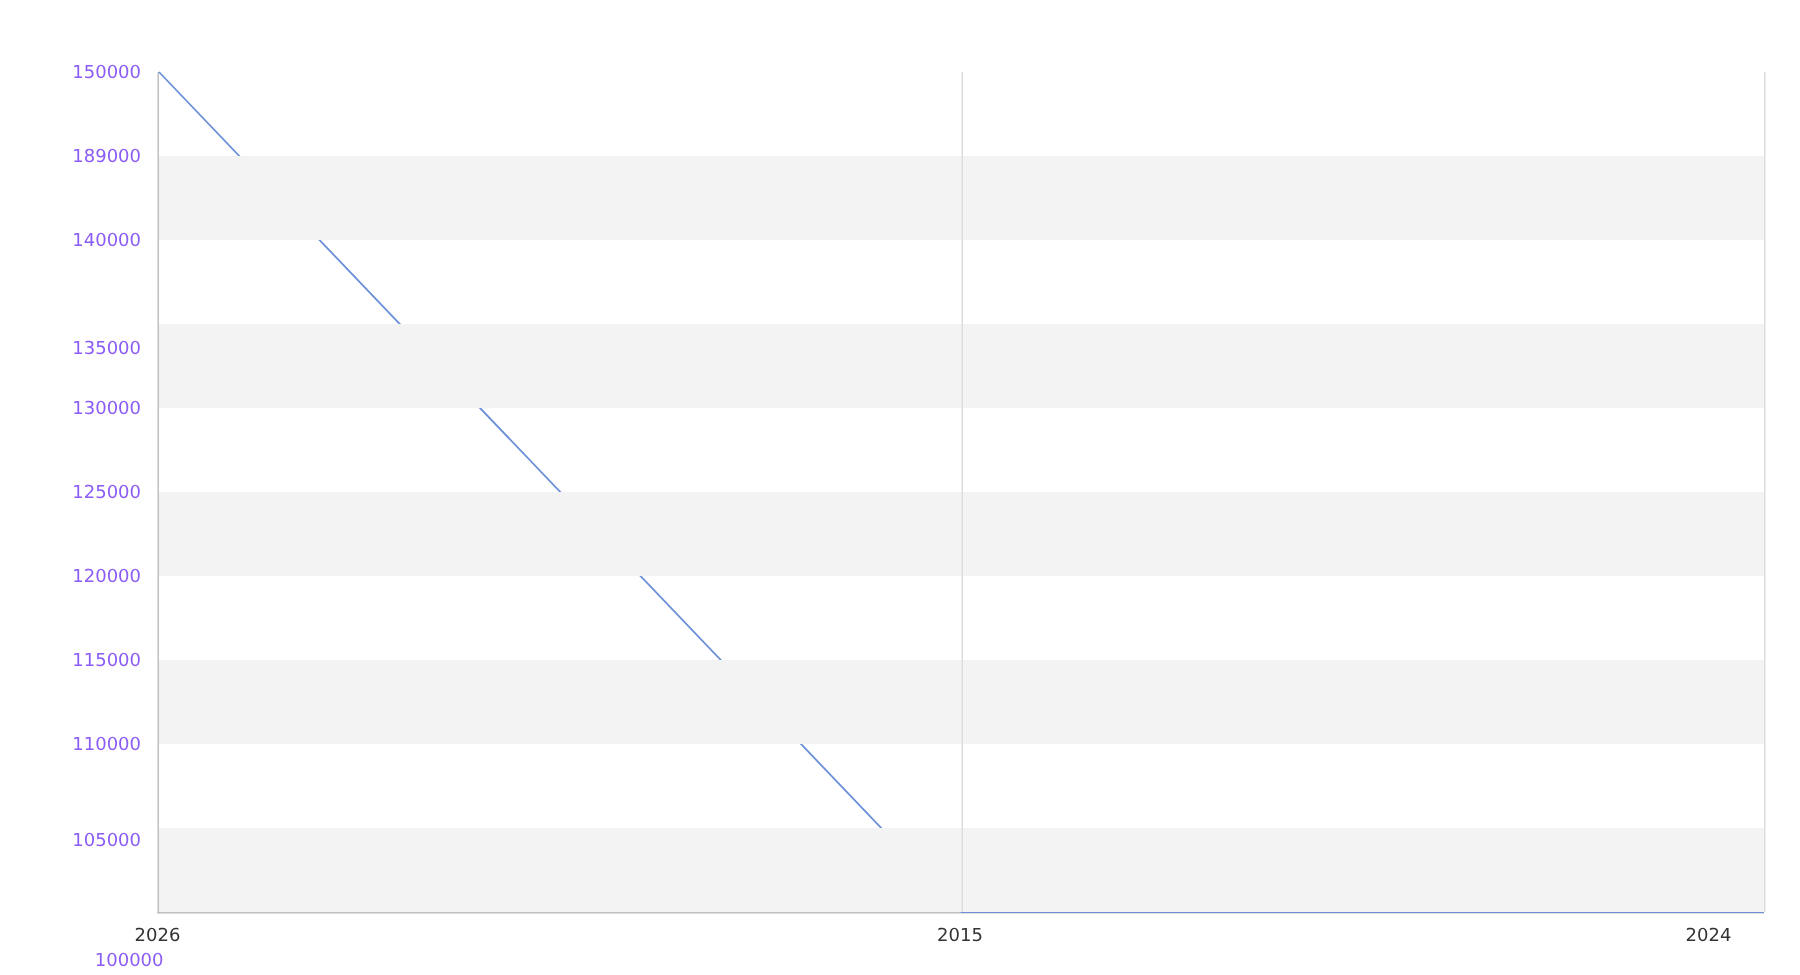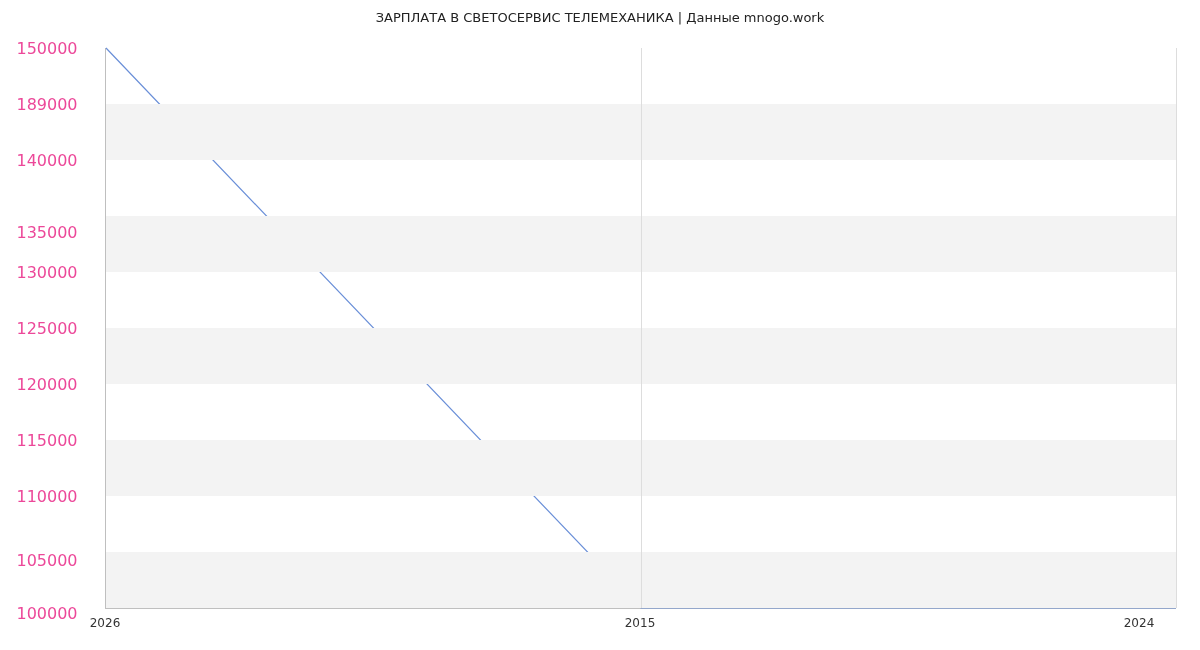--- a/index.html
+++ b/index.html
@@ -47,23 +47,23 @@
     position: absolute;
     top: 0;
     bottom: 0;
     width: 0;
     border-left: 1px solid #dddddd;
   }
   .ytick {
     position: absolute;
     left: 0;
     width: 100px;
-    text-align: center;
-    font-size: 16px;
-    color: #ec4899;
+    text-align: right;
+    font-size: 12px;
+    color: #8b5cf6;
     padding-right: 6px;
     box-sizing: border-box;
     transform: translateY(-50%);
   }
   .xtick {
     position: absolute;
     bottom: 20px;
     font-size: 12px;
     color: #333;
     transform: translateX(-50%);
@@ -74,35 +74,34 @@
     top: 0;
     width: 100%;
     height: 100%;
     overflow: visible;
   }
 </style>
 </head>
 <body>
 
 <div class="chart-wrap">
-  <div class="title">ЗАРПЛАТА В  СВЕТОСЕРВИС ТЕЛЕМЕХАНИКА | Данные mnogo.work</div>
 
   <div class="plot-area">
     <svg class="line-svg" preserveAspectRatio="none" viewBox="0 0 1070 560">
         <polyline points="0,0 535,560 1070,560" fill="none" stroke="#6a8fd8" stroke-width="1.2"></polyline>
       </svg>
   <div class="hband" style="top: 504px; height: 56px;"></div>
       <div class="hband" style="top: 392px; height: 56px;"></div>
       <div class="hband" style="top: 280px; height: 56px;"></div>
       <div class="hband" style="top: 168px; height: 56px;"></div>
       <div class="hband" style="top: 56px; height: 56px;"></div>
       <div class="vgrid" style="left: 535px;"></div>
       <div class="vgrid" style="left: 1070px;"></div>
     </div>
-<div class="ytick" style="top: 613px;">100000</div>
+<div class="ytick" style="top: 640px; margin-left: 15px;">100000</div>
     <div class="ytick" style="top: 560px;">105000</div>
     <div class="ytick" style="top: 496px;">110000</div>
     <div class="ytick" style="top: 440px;">115000</div>
     <div class="ytick" style="top: 384px;">120000</div>
     <div class="ytick" style="top: 328px;">125000</div>
     <div class="ytick" style="top: 272px;">130000</div>
     <div class="ytick" style="top: 232px;">135000</div>
     <div class="ytick" style="top: 160px;">140000</div>
     <div class="ytick" style="top: 104px;">189000</div>
     <div class="ytick" style="top: 48px;">150000</div>

